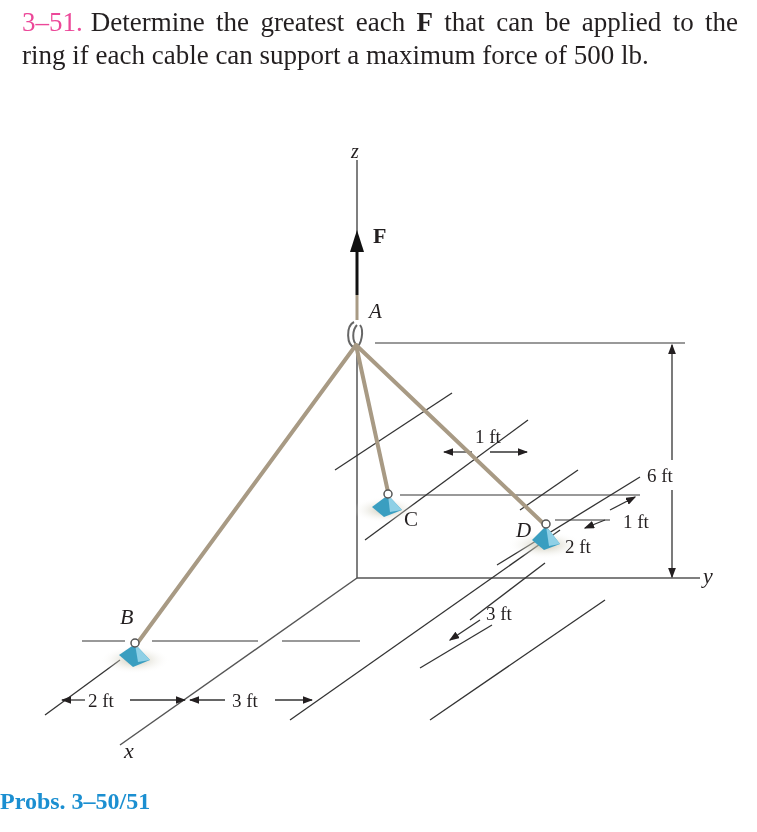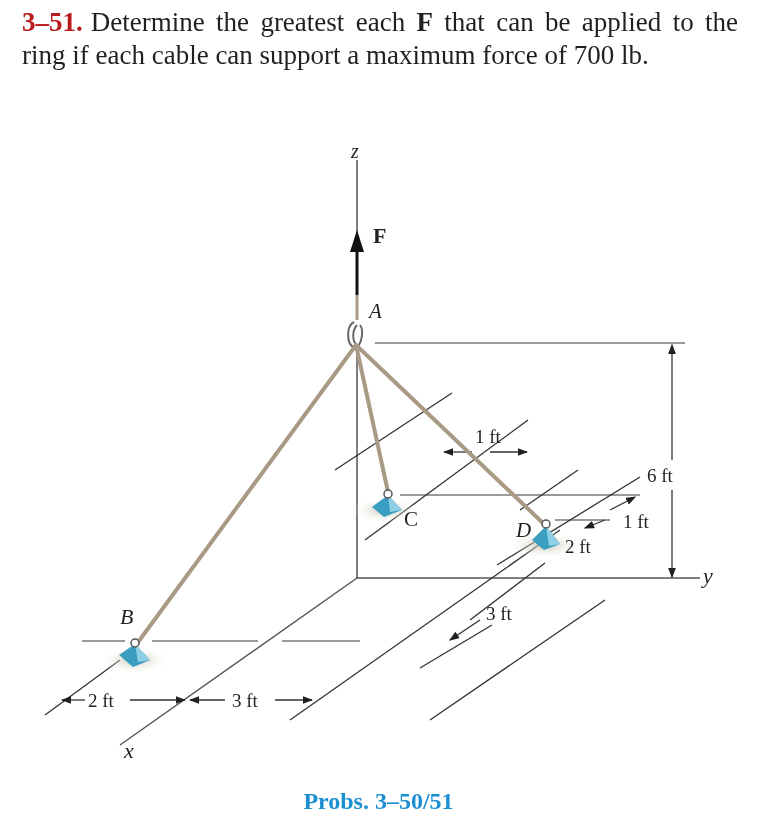--- a/index.html
+++ b/index.html
@@ -1,28 +1,28 @@
 <!DOCTYPE html>
 <html><head>
 <meta charset="utf-8">
 <style>
   html, body { margin: 0; padding: 0; background: #ffffff; }
   body { width: 757px; height: 832px; position: relative; overflow: hidden; font-family: "Liberation Serif", "DejaVu Serif", serif; color: #231f20; }
   .problem { position: absolute; left: 22px; top: 6px; width: 716px; font-size: 27px; line-height: 33px; text-align: justify; text-align-last: left; }
-  .prob-num { color: #b91c1c; font-weight: bold; margin-right: 8px; }
+  .prob-num { color: #ec4899; font-weight: normal; margin-right: 8px; }
   .bold { font-weight: bold; }
   .figure { position: absolute; left: 0; top: 0; }
-  .caption { position: absolute; left: 0; width: 757px; top: 788px; text-align: center; color: #1b8fd1; font-weight: bold; font-size: 24px; }
+  .caption { position: absolute; left: 0; width: 757px; top: 788px; text-align: left; color: #1b8fd1; font-weight: bold; font-size: 24px; }
   svg text { font-family: "Liberation Serif", "DejaVu Serif", serif; fill: #231f20; }
 </style>
 </head>
 <body>
 
 <div class="problem">
-  <span class="prob-num">3–51.</span><span>Determine the greatest each </span><span class="bold">F</span><span> that can be applied to the ring if each cable can support a maximum force of 700 lb.</span>
+  <span class="prob-num">3–51.</span><span>Determine the greatest each </span><span class="bold">F</span><span> that can be applied to the ring if each cable can support a maximum force of 500 lb.</span>
 </div>
 
 <svg class="figure" width="757" height="832" viewBox="0 0 757 832">
   <defs>
     <marker id="arr" markerWidth="8" markerHeight="6" refX="7" refY="3" orient="auto">
       <path d="M0,0 L8,3 L0,6 Z" fill="#231f20"></path>
     </marker>
     <radialGradient id="shadow" cx="50%" cy="50%" r="50%">
       <stop offset="0%" stop-color="#b8b49a" stop-opacity="0.8"></stop>
       <stop offset="100%" stop-color="#ffffff" stop-opacity="0"></stop>

